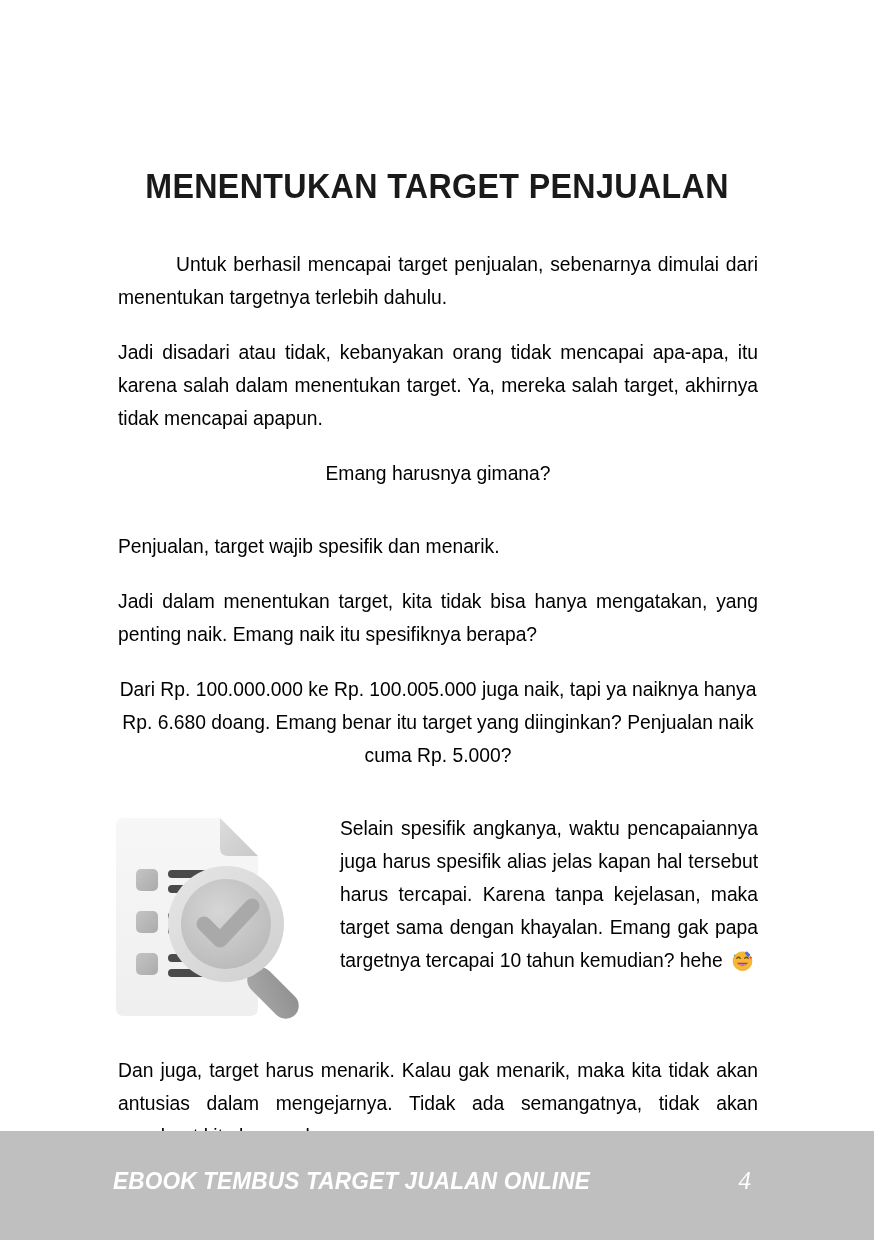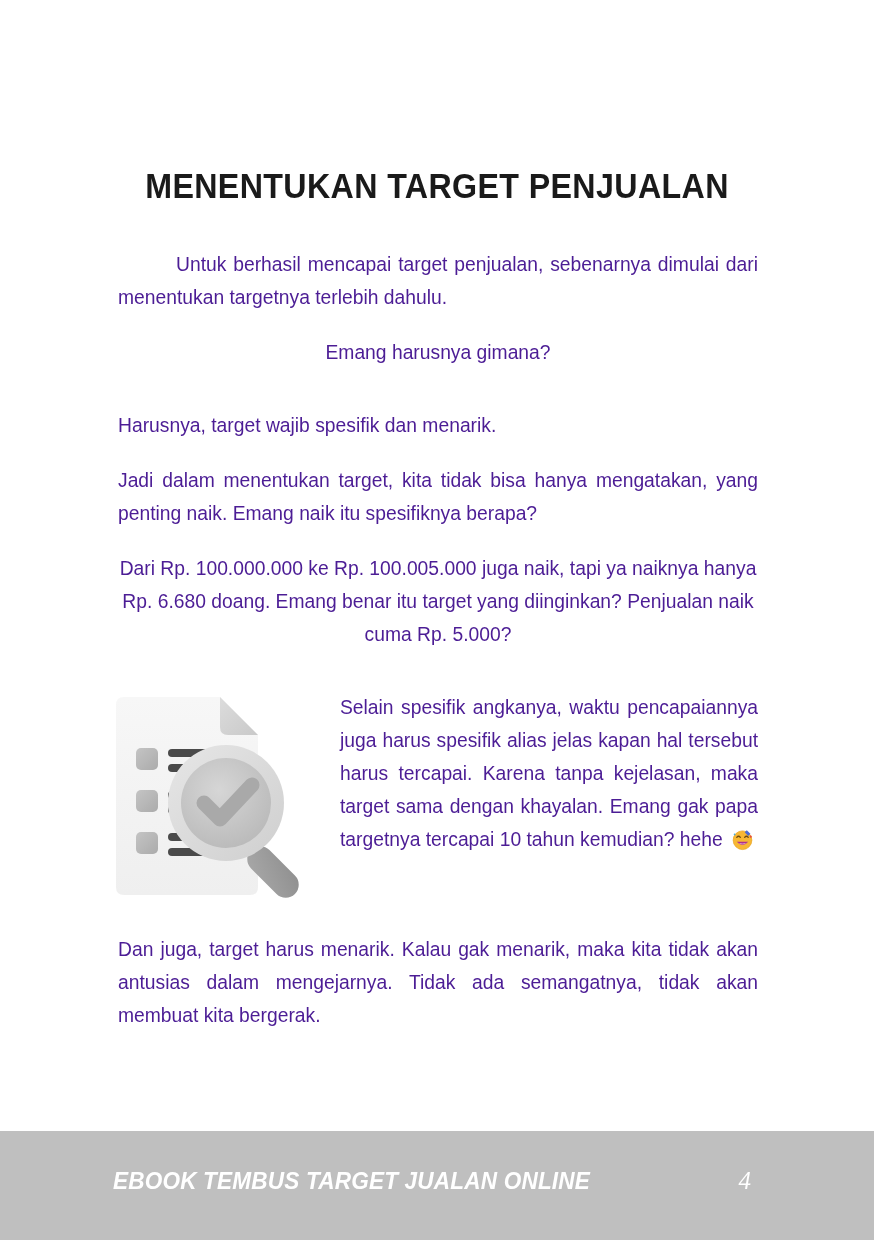--- a/index.html
+++ b/index.html
@@ -44,21 +44,21 @@
     left: 118px;
     top: 248px;
     width: 640px;
   }
 
   p.para {
     margin: 0 0 22px 0;
     font-family: "Liberation Sans", sans-serif;
     font-size: 19.3px;
     line-height: 33px;
-    color: #4c1d95;
+    color: #000000;
     text-align: justify;
     text-justify: inter-word;
   }
   p.para.indent-first {
     text-indent: 58px;
   }
   p.para.left-align {
     text-align: left;
   }
   p.para.gap-large {
@@ -149,25 +149,26 @@
 <body>
 
 <div class="page">
 
   <h1 class="page-title">MENENTUKAN TARGET PENJUALAN</h1>
 
   <div class="content">
 
     <p class="para indent-first">Untuk berhasil mencapai target penjualan, sebenarnya dimulai dari menentukan targetnya terlebih dahulu.</p>
 
+    <p class="para">Jadi disadari atau tidak, kebanyakan orang tidak mencapai apa-apa, itu karena salah dalam menentukan target. Ya, mereka salah target, akhirnya tidak mencapai apapun.</p>
 
     <p class="para left-align gap-large">Emang harusnya gimana?</p>
 
     <p class="para left-align">
-      <span>Harusnya, </span><b class="strong">target wajib spesifik dan menarik.</b>
+      <span>Penjualan, </span><b class="strong">target wajib spesifik dan menarik.</b>
     </p>
 
     <p class="para">Jadi dalam menentukan target, kita tidak bisa hanya mengatakan, yang penting naik. Emang naik itu spesifiknya berapa?</p>
 
     <p class="para gap-large">Dari Rp. 100.000.000 ke Rp. 100.005.000 juga naik, tapi ya naiknya hanya Rp. 6.680 doang. Emang benar itu target yang diinginkan? Penjualan naik cuma Rp. 5.000?</p>
 
     <div class="figure-block clearfix">
 
       <div class="figure">
         <svg viewBox="0 0 218 218" xmlns="http://www.w3.org/2000/svg" aria-hidden="true">

